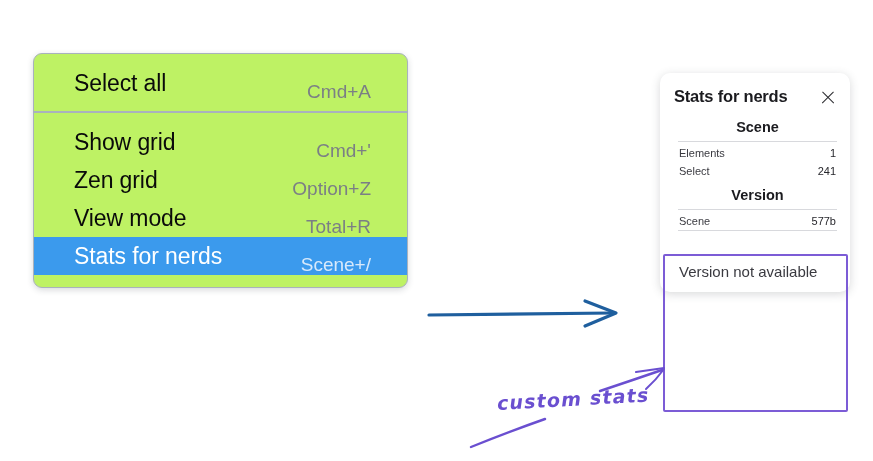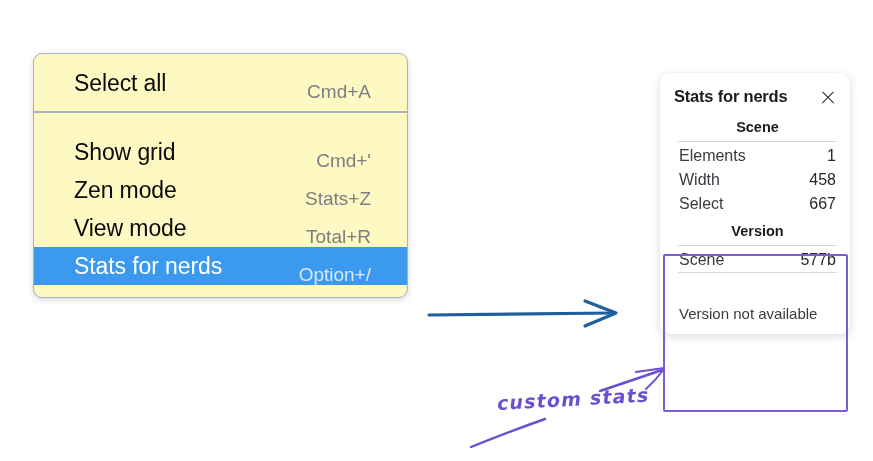--- a/index.html
+++ b/index.html
@@ -23,30 +23,30 @@
     width: 873px;
     height: 461px;
   }
 
   
   .context-menu {
     position: absolute;
     left: 33px;
     top: 53px;
     width: 375px;
-    background: #fef9c3;
+    background: #bef264;
     border: 1px solid #a9b2bd;
     border-radius: 9px;
     box-shadow: 0 2px 6px rgba(40,50,60,0.18);
     box-sizing: border-box;
     overflow: hidden;
   }
   .menu-group { padding: 8px 0; }
   .menu-group.group-top { padding: 10px 0 9px 0; }
-  .menu-group.group-main { padding: 20px 0 12px 0; }
+  .menu-group.group-main { padding: 10px 0 12px 0; }
   .menu-sep {
     height: 2px;
     background: #a9b2bd;
     width: 100%;
   }
   .menu-item {
     display: flex;
     align-items: center;
     justify-content: space-between;
     padding: 4px 36px 4px 40px;
@@ -126,21 +126,21 @@
   }
   .sp-rule {
     height: 1px;
     background: #d8d9dd;
     margin: 0 2px 2px 2px;
   }
   .sp-row {
     display: flex;
     align-items: center;
     justify-content: space-between;
-    font-size: 16px;
+    font-size: 11px;
     color: #3a3a40;
     padding: 3px 3px 3px 3px;
     white-space: nowrap;
   }
   .sp-row .sp-key { color: #3a3a40; }
   .sp-row .sp-val { color: #27272c; }
   .sp-note {
     font-size: 15px;
     color: #3a3a40;
     padding: 4px 3px 2px 3px;
@@ -202,32 +202,32 @@
     <div class="menu-sep"></div>
 
     <div class="menu-group group-main">
 
       <div class="menu-item">
         <span class="mi-label">Show grid</span>
         <span class="mi-shortcut">Cmd+'</span>
       </div>
 
       <div class="menu-item">
-        <span class="mi-label">Zen mode</span>
-        <span class="mi-shortcut">Stats+Z</span>
+        <span class="mi-label">Zen grid</span>
+        <span class="mi-shortcut">Option+Z</span>
       </div>
 
       <div class="menu-item">
         <span class="mi-label">View mode</span>
         <span class="mi-shortcut">Total+R</span>
       </div>
 
       <div class="menu-item selected">
         <span class="mi-label">Stats for nerds</span>
-        <span class="mi-shortcut">Option+/</span>
+        <span class="mi-shortcut">Scene+/</span>
       </div>
 
     </div>
   </div>
 
   <div class="stats-panel">
 
     <div class="sp-header">
       <span class="sp-title">Stats for nerds</span>
       <span class="sp-close"></span>
@@ -236,26 +236,22 @@
     <div class="sp-body">
 
       <div class="sp-section-title">Scene</div>
       <div class="sp-rule"></div>
 
       <div class="sp-row">
         <span class="sp-key">Elements</span>
         <span class="sp-val">1</span>
       </div>
       <div class="sp-row">
-        <span class="sp-key">Width</span>
-        <span class="sp-val">458</span>
-      </div>
-      <div class="sp-row">
         <span class="sp-key">Select</span>
-        <span class="sp-val">667</span>
+        <span class="sp-val">241</span>
       </div>
 
       <div class="sp-section-title">Version</div>
       <div class="sp-rule"></div>
 
       <div class="sp-row">
         <span class="sp-key">Scene</span>
         <span class="sp-val">577b</span>
       </div>
 

